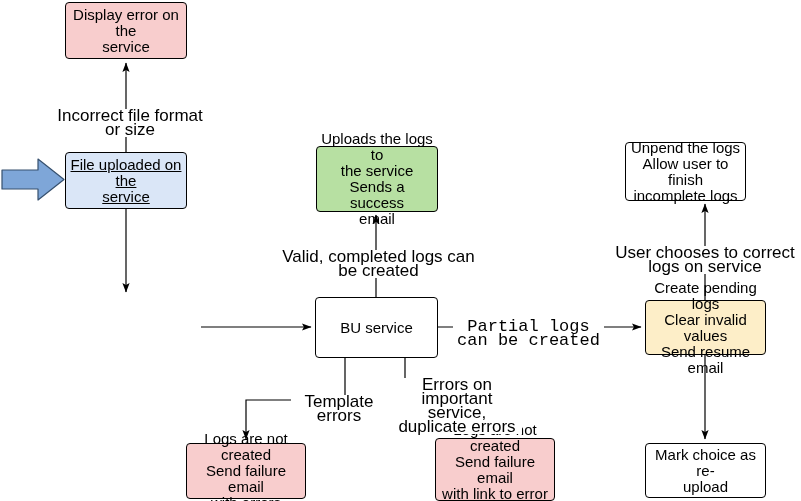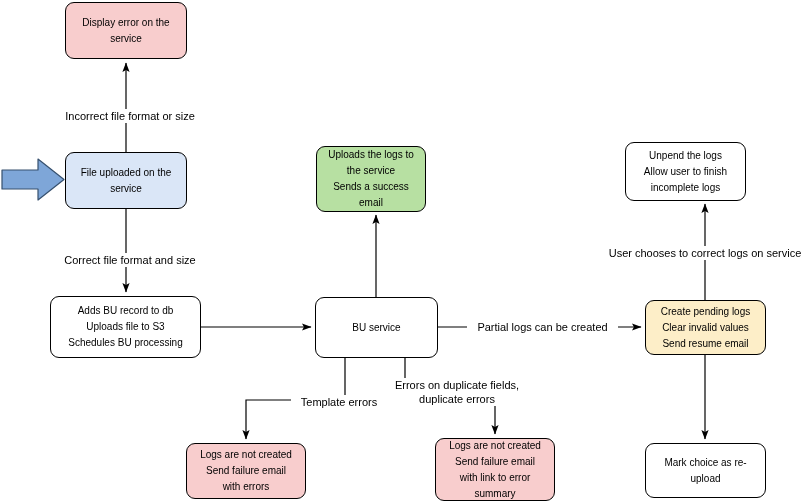--- a/index.html
+++ b/index.html
@@ -21,41 +21,41 @@
     position: absolute;
     left: 0;
     top: 0;
     width: 801px;
     height: 501px;
   }
   .node {
     position: absolute;
     box-sizing: border-box;
     border: 1px solid #000000;
-    border-radius: 9px;
+    border-radius: 4px;
     display: flex;
     align-items: center;
     justify-content: center;
     text-align: center;
-    font-size: 10px;
+    font-size: 15px;
     line-height: 16px;
     color: #000000;
     background: #ffffff;
     padding: 2px 4px;
     white-space: pre-line;
   }
   .node.pink   { background: #f8cdcd; }
   .node.blue   { background: #dae6f7; }
   .node.green  { background: #b7e0a2; }
   .node.yellow { background: #fdeec8; }
   .node.white  { background: #ffffff; }
 
   .edge-label {
     position: absolute;
-    font-size: 11px;
+    font-size: 17px;
     line-height: 14px;
     color: #000000;
     background: #ffffff;
     text-align: center;
     white-space: pre-line;
     padding: 0 2px;
   }
 </style>
 </head>
 <body>
@@ -108,32 +108,27 @@
     <g>
       <path d="M405,358 L405,400 L495,400 L495,434" fill="none" stroke="#000000" stroke-width="1.2" marker-end="url(#arrowhead)"></path>
     </g>
   </svg>
 
   <div class="node pink" style="left:65px; top:2px; width:122px; height:57px;">
     <span>Display error on the
 service</span>
   </div>
 
-  <div class="node blue" style="left:65px; top:152px; width:122px; height:57px;">
+  <div class="node blue" style="left:65px; top:152px; width:122px; height:57px;text-decoration:underline;">
     <span>File uploaded on the
 service</span>
   </div>
 
-  <div class="node white" style="left:50px; top:296px; width:151px; height:62px;">
-    <span>Adds BU record to db
-Uploads file to S3
-Schedules BU processing</span>
-  </div>
 
-  <div class="node green" style="left:316px; top:146px; width:110px; height:66px;">
+  <div class="node green" style="left:316px; top:146px; width:122px; height:66px;">
     <span>Uploads the logs to
 the service
 Sends a success
 email</span>
   </div>
 
   <div class="node white" style="left:315px; top:297px; width:123px; height:61px;">
     <span>BU service</span>
   </div>
 
@@ -162,26 +157,26 @@
 summary</span>
   </div>
 
   <div class="node white" style="left:645px; top:443px; width:121px; height:55px;">
     <span>Mark choice as re-
 upload</span>
   </div>
 
   <div class="edge-label" style="left:55px; top:109px; width:146px;">Incorrect file format or size</div>
 
-  <div class="edge-label" style="left:56px; top:253px; width:144px;">Correct file format and size</div>
 
+  <div class="edge-label" style="left:279px; top:250px; width:195px;">Valid, completed logs can be created</div>
 
-  <div class="edge-label" style="left:467px; top:320px; width:147px;">Partial logs can be created</div>
+  <div class="edge-label" style="left:453px; top:320px; width:147px;font-family:Liberation Mono, monospace;">Partial logs can be created</div>
 
   <div class="edge-label" style="left:605px; top:246px; width:196px;">User chooses to correct logs on service</div>
 
 
   <div class="edge-label" style="left:291px; top:395px; width:92px;">Template errors</div>
 
-  <div class="edge-label" style="left:392px; top:378px; width:126px;">Errors on duplicate fields,
+  <div class="edge-label" style="left:392px; top:378px; width:126px;">Errors on important service,
 duplicate errors</div>
 
 </div>
 
 </body></html>

